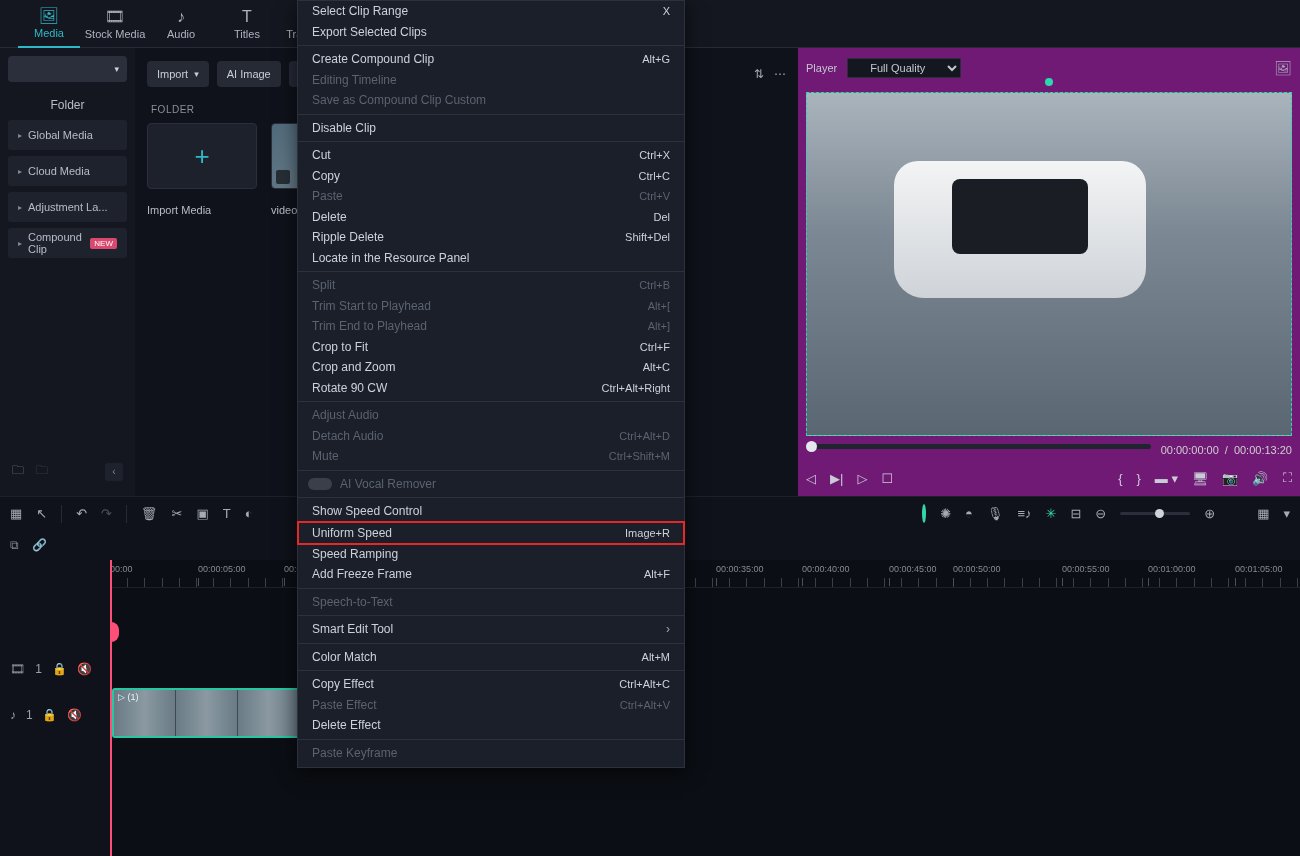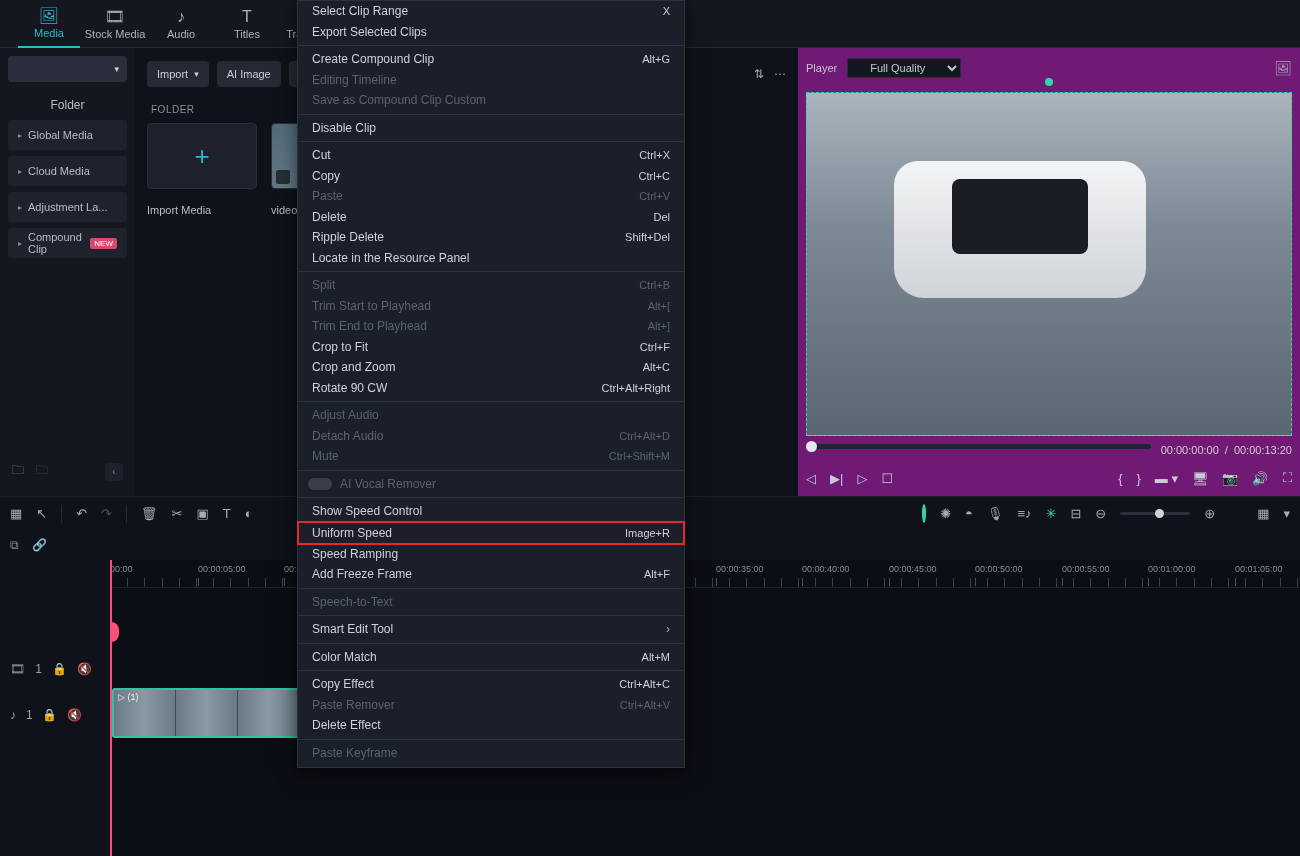--- a/index.html
+++ b/index.html
@@ -252,21 +252,21 @@
   <div class="tl-right">
     <div class="ruler" id="ruler">
       <div class="minor-ticks"></div>
     <span class="tick" style="left: 0px;">00:00</span>
         <span class="tick" style="left: 88px;">00:00:05:00</span>
         <span class="tick" style="left: 174px;">00:00:10:00</span>
         <span class="tick" style="left: 520px;">00:00:30:00</span>
         <span class="tick" style="left: 606px;">00:00:35:00</span>
         <span class="tick" style="left: 692px;">00:00:40:00</span>
         <span class="tick" style="left: 779px;">00:00:45:00</span>
-        <span class="tick" style="left: 865px;">00:00:50:00</span>
+        <span class="tick" style="left: 843px;">00:00:50:00</span>
         <span class="tick" style="left: 952px;">00:00:55:00</span>
         <span class="tick" style="left: 1038px;">00:01:00:00</span>
         <span class="tick" style="left: 1125px;">00:01:05:00</span>
       </div>
     <div class="playhead"></div>
     <div class="clip">
       <span class="clip-label">▷ (1)</span>
       <div class="thumb"></div>
         <div class="thumb"></div>
         <div class="thumb"></div>
@@ -389,21 +389,21 @@
     <div class="ctx-item">
       <span>Color Match</span>
       <span class="sc">Alt+M</span>
     </div>
     <div class="ctx-sep"></div>
     <div class="ctx-item">
       <span>Copy Effect</span>
       <span class="sc">Ctrl+Alt+C</span>
     </div>
     <div class="ctx-item disabled">
-      <span>Paste Remover</span>
+      <span>Paste Effect</span>
       <span class="sc">Ctrl+Alt+V</span>
     </div>
     <div class="ctx-item">
       <span>Delete Effect</span>
     </div>
     <div class="ctx-sep"></div>
     <div class="ctx-item disabled">
       <span>Paste Keyframe</span>
     </div>
   </div>

